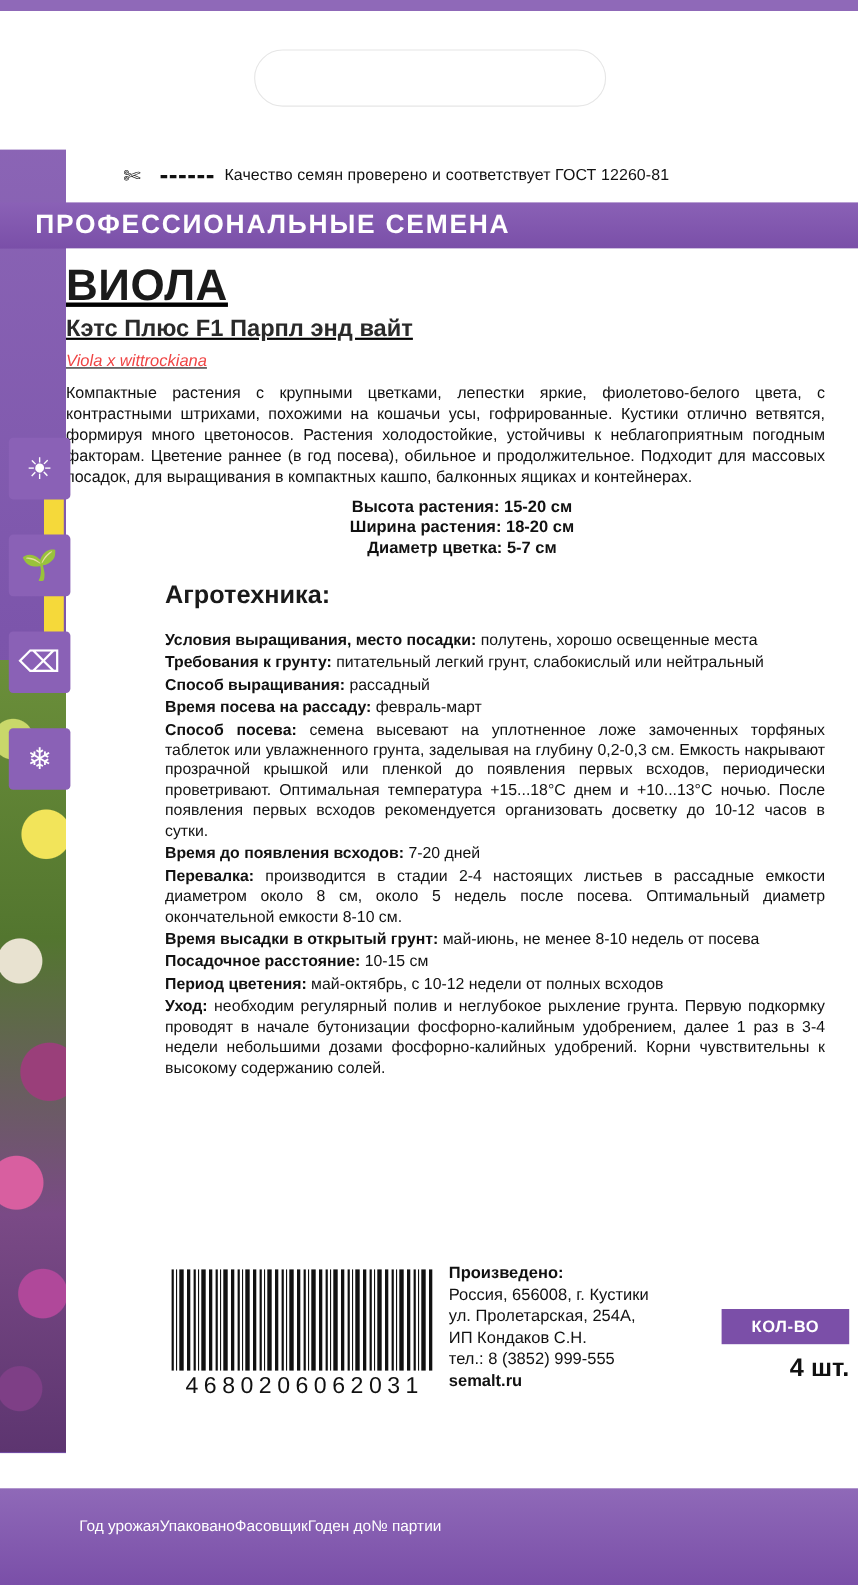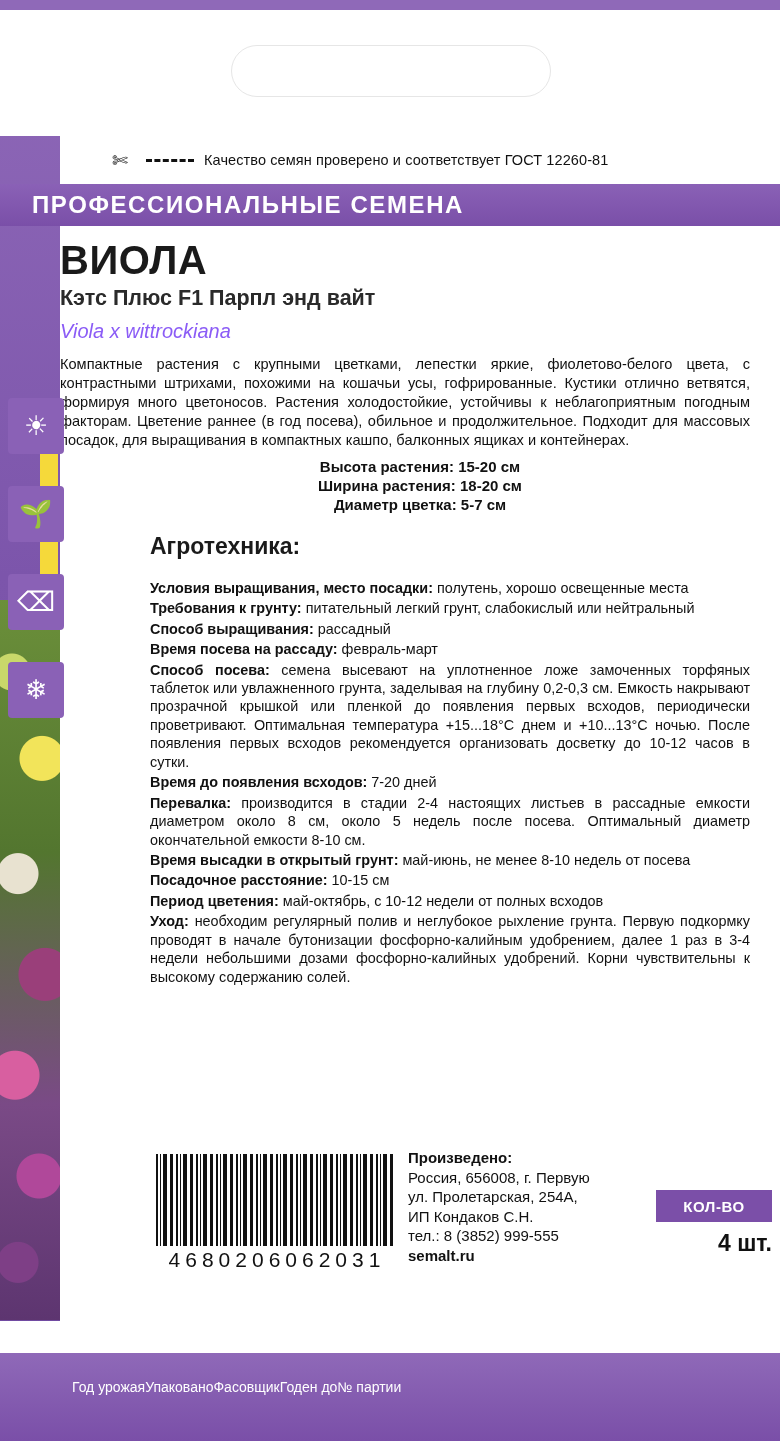--- a/index.html
+++ b/index.html
@@ -86,30 +86,30 @@
     margin-left: 32px;
     color: #ffffff; font-weight: bold; font-size: 24px; letter-spacing: 1.6px;
   }
 
   
   .content {
     position: absolute; left: 60px; top: 226px; width: 720px; height: 1090px;
     background: #ffffff;
   }
 
-  .title-block { padding: 14px 0 0 0; margin-left: 0; }
+  .title-block { padding: 14px 0 0 0; margin-left: 0; text-decoration: underline; }
   .h-viola {
     font-size: 40px; font-weight: bold; color: #1a1a1a; letter-spacing: .5px;
     line-height: 1.0;
   }
   .h-variety {
     font-size: 21.5px; font-weight: bold; color: #2a2a2a; margin-top: 6px;
   }
   .h-latin {
-    font-size: 20px; font-style: italic; color: #8b5cf6; margin-top: 9px;
+    font-size: 15px; font-style: italic; color: #ef4444; margin-top: 9px;
   }
 
   
   .flower {
     position: absolute; right: 4px; top: 238px; width: 200px; height: 135px;
   }
   .leaf {
     position: absolute; background: #4b8a2f; border-radius: 60% 40% 60% 40%;
   }
   .petal {
@@ -377,21 +377,21 @@
         <i style="width: 3px; margin-right: 3px;"></i>
         <i style="width: 2px; margin-right: 2px;"></i>
         <i style="width: 1px; margin-right: 2px;"></i>
         <i style="width: 4px; margin-right: 3px;"></i>
         <i style="width: 3px; margin-right: 3px;"></i>
       </div>
     <div class="barcode-num">4680206062031</div>
 
     <div class="producer">
       <b>Произведено:</b><br>
-      <span>Россия, 656008, г. Первую</span><br>
+      <span>Россия, 656008, г. Кустики</span><br>
       <span>ул. Пролетарская, 254А,</span><br>
       <span>ИП Кондаков С.Н.</span><br>
       <span>тел.: 8 (3852) 999-555</span><br>
       <span class="semalt">semalt.ru</span>
     </div>
 
     <div class="kolvo-badge">КОЛ-ВО</div>
     <div class="kolvo-value">4 шт.</div>
   </div>
 

